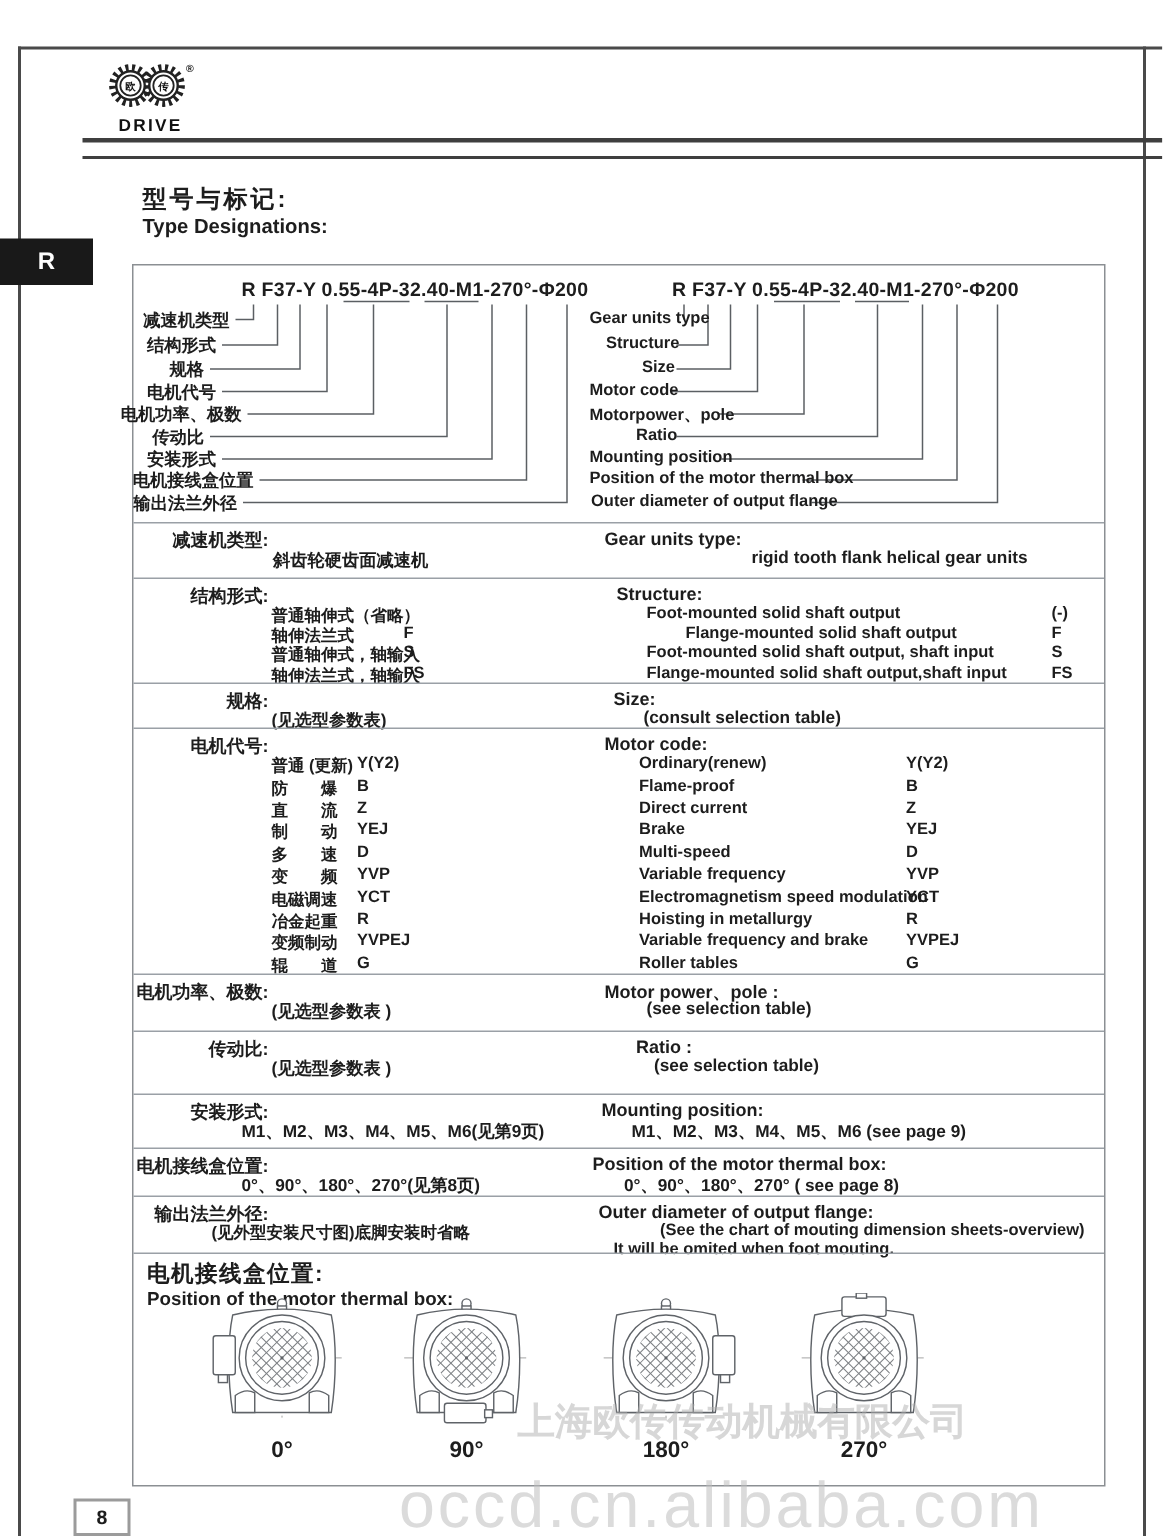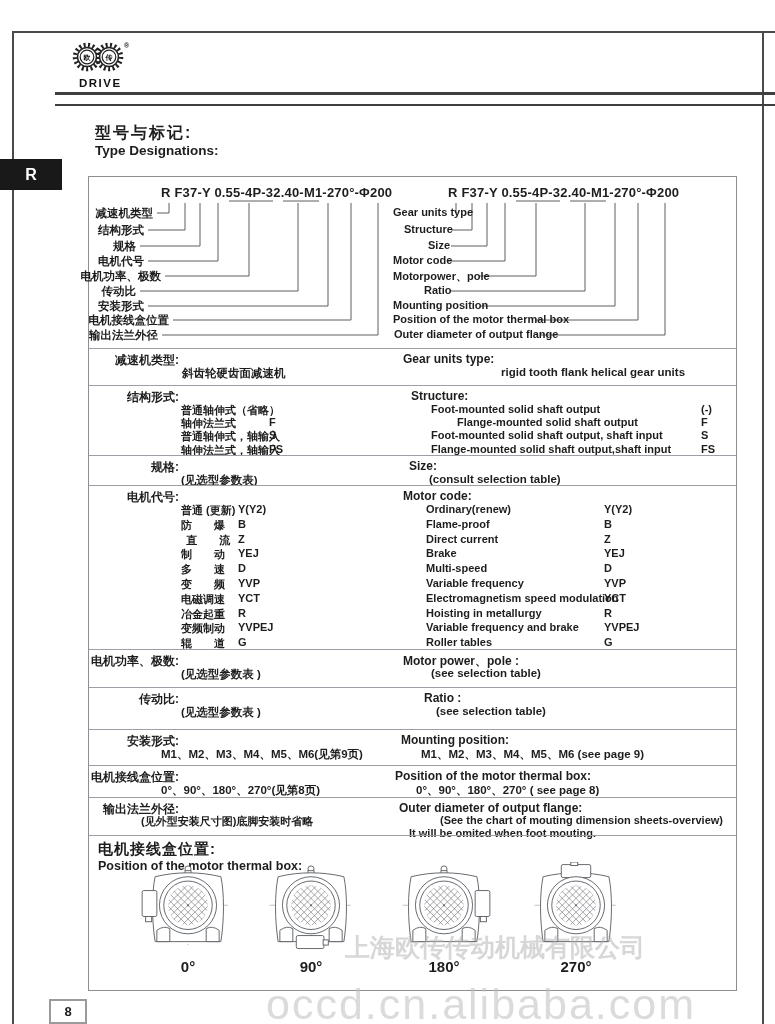--- a/index.html
+++ b/index.html
@@ -144,21 +144,21 @@
           <div class="lnwrap" style="left: 340px; top: 17px;">
             <div class="ln" style="height: 15px; font-size: 11.5px;"><span>(consult selection table)</span></div>
           </div>
         </div>
         <div class="trow" style="height: 164px;">
           <div class="zh-title">电机代号:</div>
           <div class="en-title" style="left: 314px;">Motor code:</div>
           <div class="lnwrap" style="left: 92px; top: 17px;">
             <div class="ln" style="height: 14.8px; font-size: 11px;"><span>普通 (更新)</span><span class="code" style="left: 57px; font-size: 11px;">Y(Y2)</span></div>
             <div class="ln" style="height: 14.8px; font-size: 11px;"><span>防　　爆</span><span class="code" style="left: 57px; font-size: 11px;">B</span></div>
-            <div class="ln" style="height: 14.8px; font-size: 11px; text-align: center;"><span>直　　流</span><span class="code" style="left: 57px; font-size: 11px;">Z</span></div>
+            <div class="ln" style="height: 14.8px; font-size: 11px;"><span>直　　流</span><span class="code" style="left: 57px; font-size: 11px;">Z</span></div>
             <div class="ln" style="height: 14.8px; font-size: 11px;"><span>制　　动</span><span class="code" style="left: 57px; font-size: 11px;">YEJ</span></div>
             <div class="ln" style="height: 14.8px; font-size: 11px;"><span>多　　速</span><span class="code" style="left: 57px; font-size: 11px;">D</span></div>
             <div class="ln" style="height: 14.8px; font-size: 11px;"><span>变　　频</span><span class="code" style="left: 57px; font-size: 11px;">YVP</span></div>
             <div class="ln" style="height: 14.8px; font-size: 11px;"><span>电磁调速</span><span class="code" style="left: 57px; font-size: 11px;">YCT</span></div>
             <div class="ln" style="height: 14.8px; font-size: 11px;"><span>冶金起重</span><span class="code" style="left: 57px; font-size: 11px;">R</span></div>
             <div class="ln" style="height: 14.8px; font-size: 11px;"><span>变频制动</span><span class="code" style="left: 57px; font-size: 11px;">YVPEJ</span></div>
             <div class="ln" style="height: 14.8px; font-size: 11px;"><span>辊　　道</span><span class="code" style="left: 57px; font-size: 11px;">G</span></div>
           </div>
           <div class="lnwrap" style="left: 337px; top: 17px;">
             <div class="ln" style="height: 14.8px; font-size: 11px;"><span>Ordinary(renew)</span><span class="code" style="left: 178px; font-size: 11px;">Y(Y2)</span></div>

